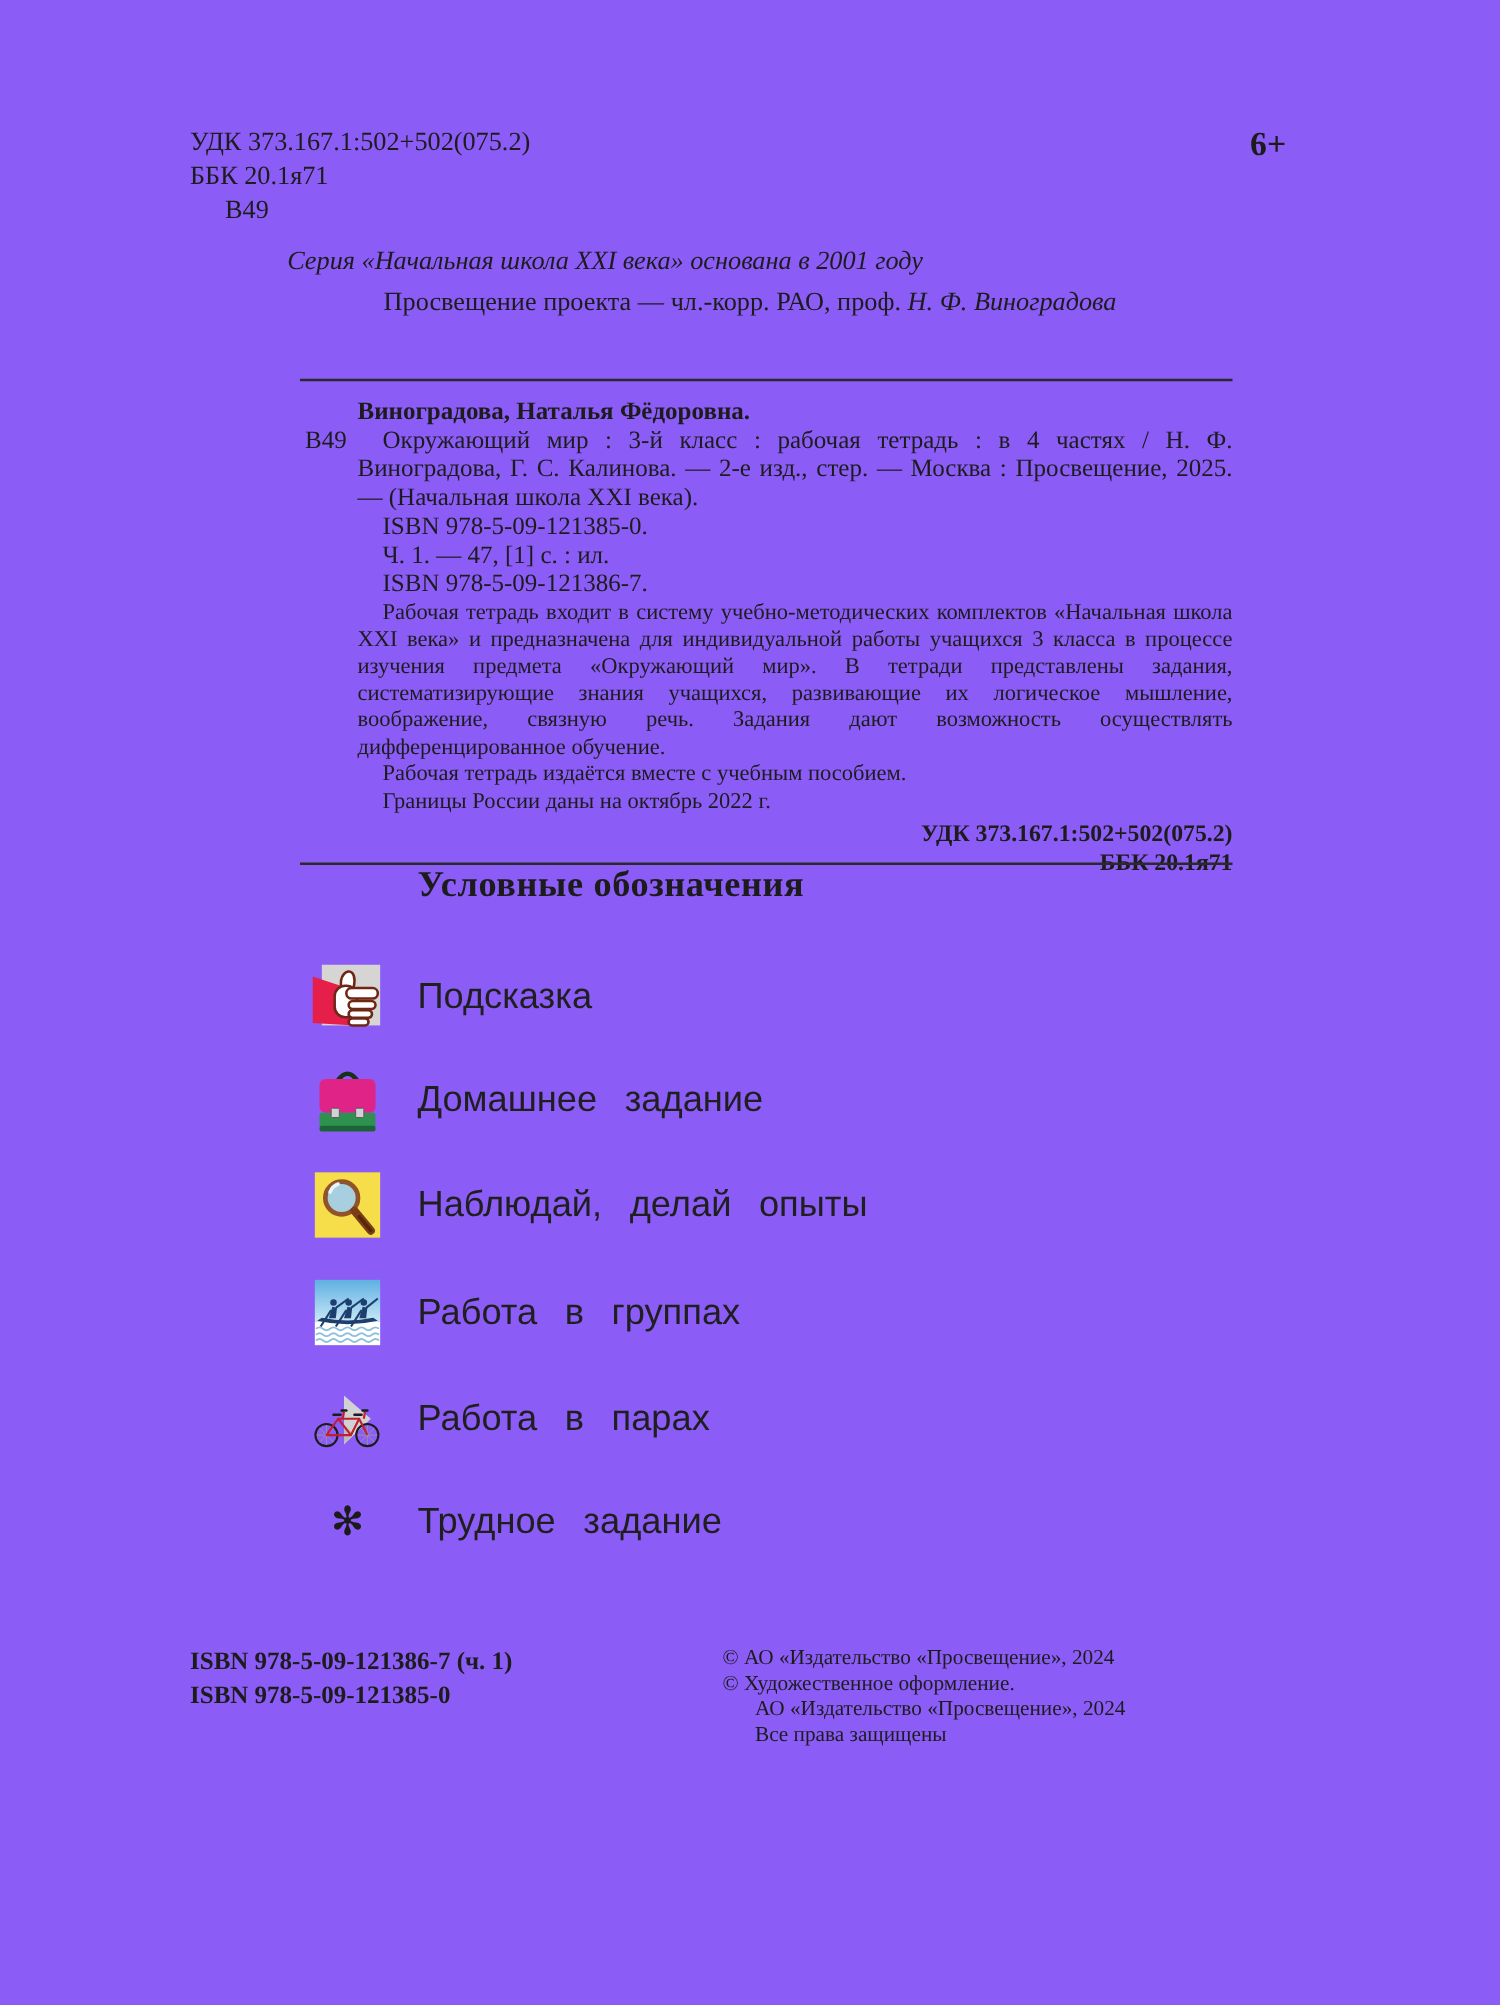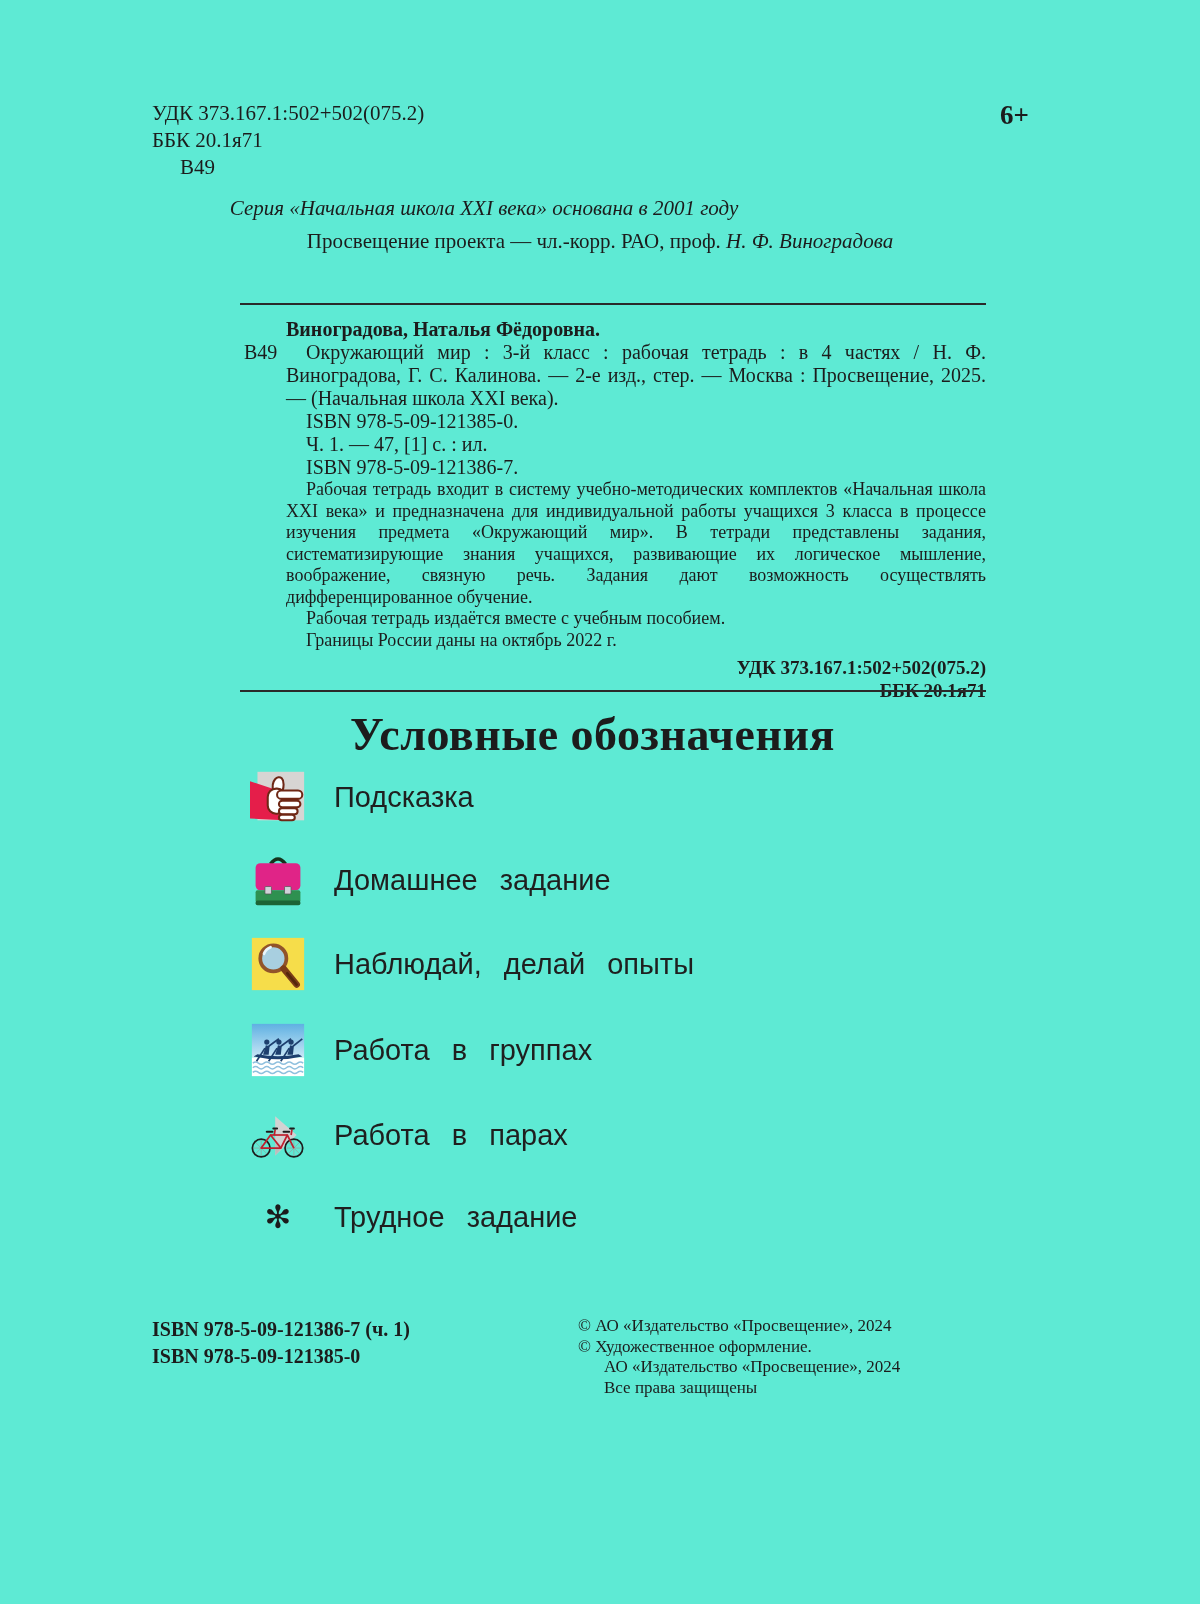--- a/index.html
+++ b/index.html
@@ -1,17 +1,17 @@
 <!DOCTYPE html>
 <html><head>
 <meta charset="utf-8">
 <style>
   html,body { margin:0; padding:0; background:#ffffff; }
   .page {
-    position:relative; width:1200px; height:1604px; background:#5eead4;
+    position:relative; width:1200px; height:1604px; background:#8b5cf6;
     font-family:"Liberation Serif","DejaVu Serif",serif; color:#1c1c1c;
     overflow:hidden;
   }
   
   .top-block { position:absolute; left:152px; top:100px; font-size:21px; line-height:27px; }
   .top-block .code-line { padding-left:28px; }
   .age-badge { position:absolute; left:1000px; top:100px; font-size:27px; font-weight:bold; }
   .series-line { position:absolute; left:0; top:196px; width:968px; text-align:center; font-size:21px; font-style:italic; }
   .lead-line { position:absolute; left:0; top:229px; width:1200px; text-align:center; font-size:21px; }
   .lead-line em { font-style:italic; }
@@ -23,21 +23,21 @@
   .biblio p { margin:0; }
   .biblio .author { font-weight:bold; }
   .biblio .desc { text-align:justify; text-indent:20px; }
   .biblio .line { text-indent:20px; }
   .biblio .annot { font-size:18px; line-height:21.5px; text-align:justify; text-indent:20px; }
   .biblio .note { font-size:18px; line-height:21.5px; text-indent:20px; }
   .biblio .udk-right { text-align:right; font-weight:bold; font-size:19px; line-height:23px; margin-top:5px; }
   .biblio .bbk-right { text-align:right; font-weight:bold; font-size:19px; line-height:23px; }
   .margin-code { position:absolute; left:-42px; top:35px; font-size:20px; }
   
-  .legend-title { position:absolute; left:334px; top:692px; margin:16px; font-size:46px; font-weight:bold; letter-spacing:0.5px; }
+  .legend-title { position:absolute; left:334px; top:692px; margin:0; font-size:29px; font-weight:bold; letter-spacing:0.5px; }
   .legend-row { position:absolute; left:250px; display:flex; align-items:center; gap:28px; height:58px; }
   .legend-row .icon-box { width:56px; height:58px; display:flex; align-items:center; justify-content:center; flex:0 0 56px; }
   .legend-label {
     font-family:"Liberation Sans","DejaVu Sans",sans-serif;
     font-size:29px; color:#1f1f1f; word-spacing:14px; white-space:nowrap;
   }
   .row-1 { top:768px;align-items:center; } .row-2 { top:851px; } .row-3 { top:935px; }
   .row-4 { top:1021px; } .row-5 { top:1106px; } .row-6 { top:1188px; }
   .asterisk-glyph { font-family:"DejaVu Sans",sans-serif; font-size:32px; color:#1b1b1b; line-height:1; }
   

